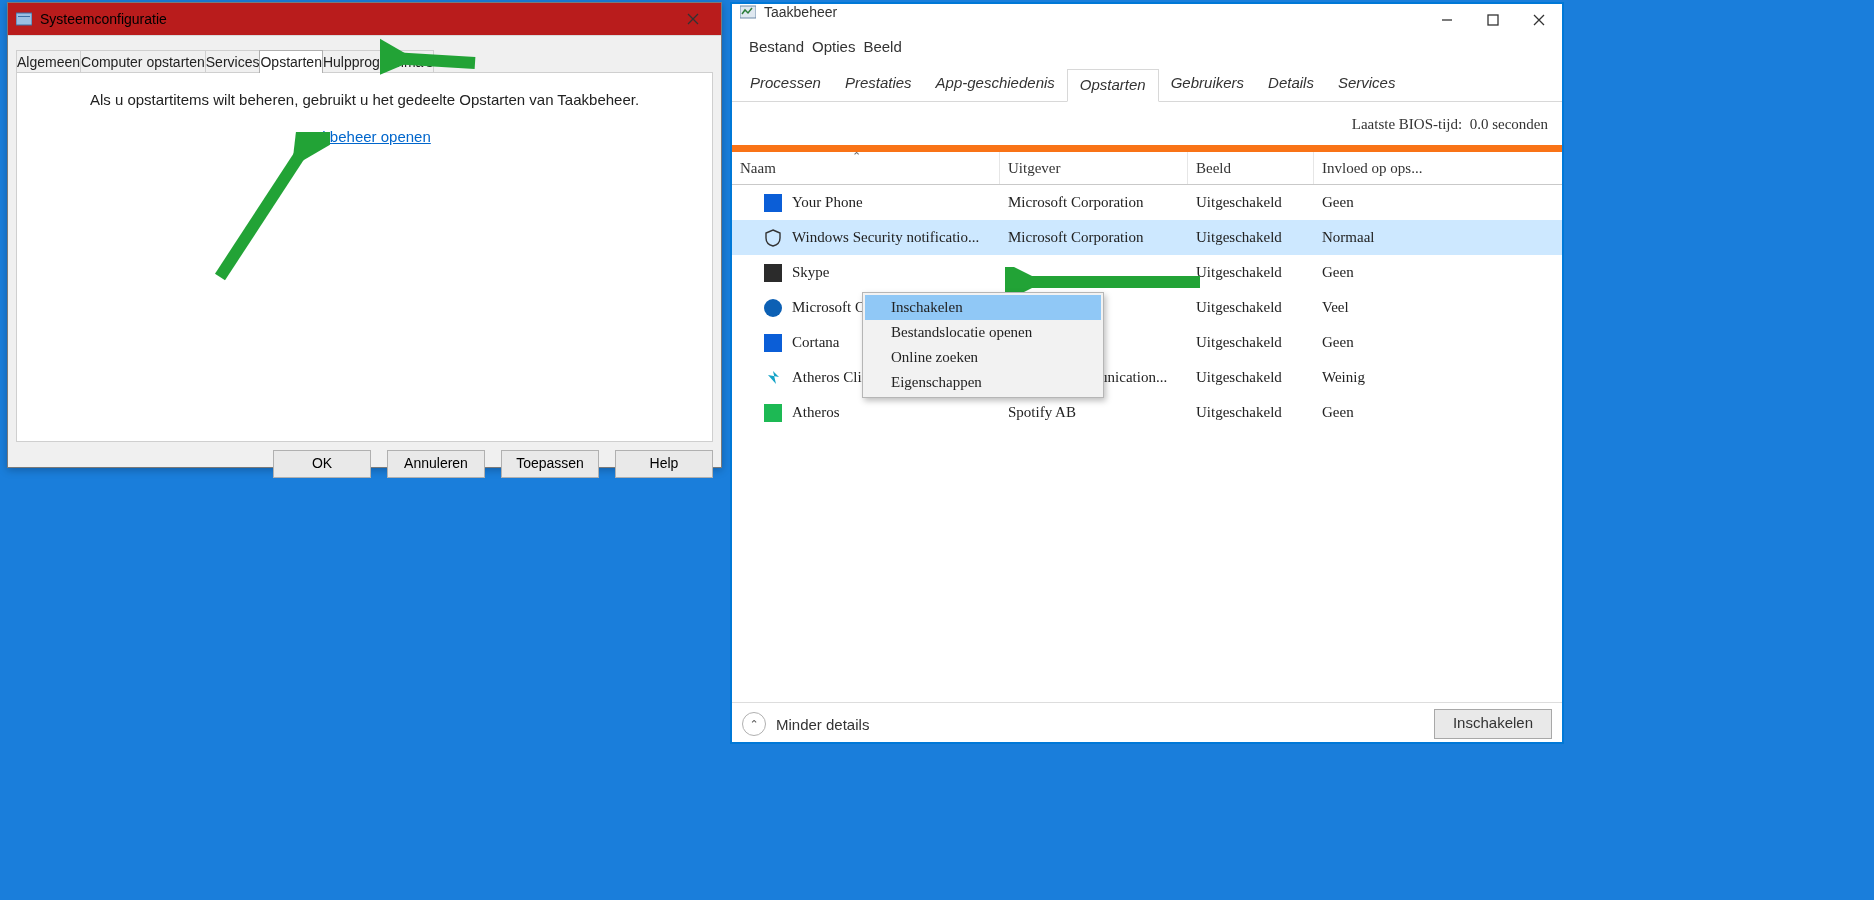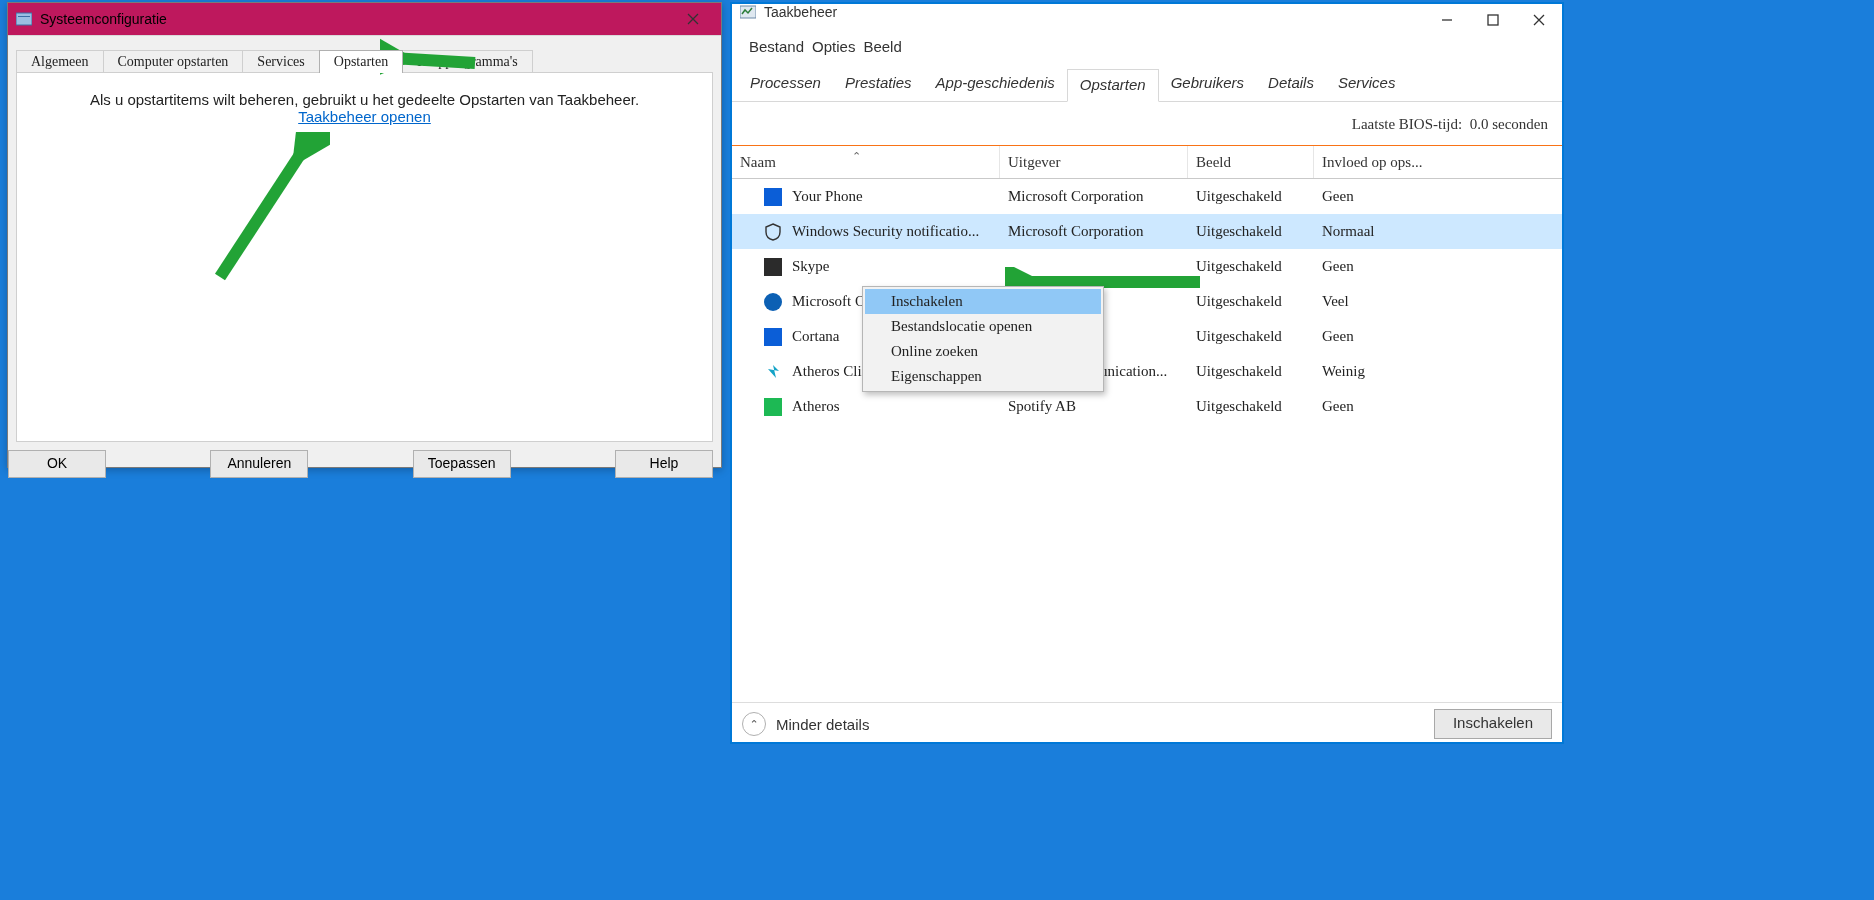--- a/index.html
+++ b/index.html
@@ -20,21 +20,21 @@
     left: 7px;
     top: 2px;
     width: 713px;
     height: 464px;
     background: #f0f0f0;
     border: 1px solid #7a7a7a;
     box-shadow: 0 2px 8px rgba(0,0,0,.25);
   }
   .win-msconfig .titlebar {
     height: 32px;
-    background: #be185d;
+    background: #b91c1c;
     display: flex;
     align-items: center;
     padding: 0 6px 0 8px;
     border-bottom: 1px solid #d9d9d9;
   }
   .win-msconfig .title-icon {
     width: 16px; height: 16px; margin-right: 8px;
   }
   .win-msconfig .title-text {
     flex: 1;
@@ -46,30 +46,29 @@
     color: #333;
     font-size: 16px;
   }
   .win-msconfig .tabstrip {
     display: flex;
     align-items: flex-end;
     padding: 10px 8px 0 8px;
     height: 26px;
   }
   .win-msconfig .tab {
-    padding: 3px 14px;
+    padding: 3px 0;
     font-size: 14px;
     color: #222;
     border: 1px solid #cfcfcf;
     border-bottom: none;
     background: #f0f0f0;
     margin-right: -1px;
     position: relative;
     top: 1px;
-    font-family: Liberation Serif, serif;
   }
   .win-msconfig .tab.active {
     background: #fff;
     border-color: #b0b0b0;
     z-index: 2;
   }
   .win-msconfig .tab-body {
     background: #fff;
     border: 1px solid #cfcfcf;
     margin: 0 8px;
@@ -77,28 +76,29 @@
     position: relative;
     padding-top: 18px;
     text-align: center;
   }
   .win-msconfig .tab-info {
     font-size: 15px;
     color: #222;
   }
   .win-msconfig .tab-link {
     display: inline-block;
+    margin-top: 20px;
     color: #0066cc;
     text-decoration: underline;
     font-size: 15px;
   }
   .win-msconfig .buttons {
     display: flex;
-    justify-content: space-between;
-    gap: 22px;
+    justify-content: flex-end;
+    gap: 16px;
     padding: 8px 8px 0 0;
   }
   .win-msconfig .btn {
     width: 96px;
     height: 26px;
     background: #e9e9e9;
     border: 1px solid #b0b0b0;
     font-size: 14px;
     line-height: 24px;
     text-align: center;
@@ -167,21 +167,21 @@
   }
   .bios-line {
     text-align: right;
     padding: 14px 14px 12px 0;
     font-size: 15px;
     color: #333;
   }
   .list-header {
     display: flex;
     height: 32px;
-    border-top: 1px solid #f97316;
+    border-top: 7px solid #f97316;
     border-bottom: 1px solid #c9c9c9;
     align-items: center;
     font-size: 15px;
     color: #333;
   }
   .list-header > div {
     padding: 0 8px;
     border-right: 1px solid #e6e6e6;
     height: 100%;
     display: flex;

